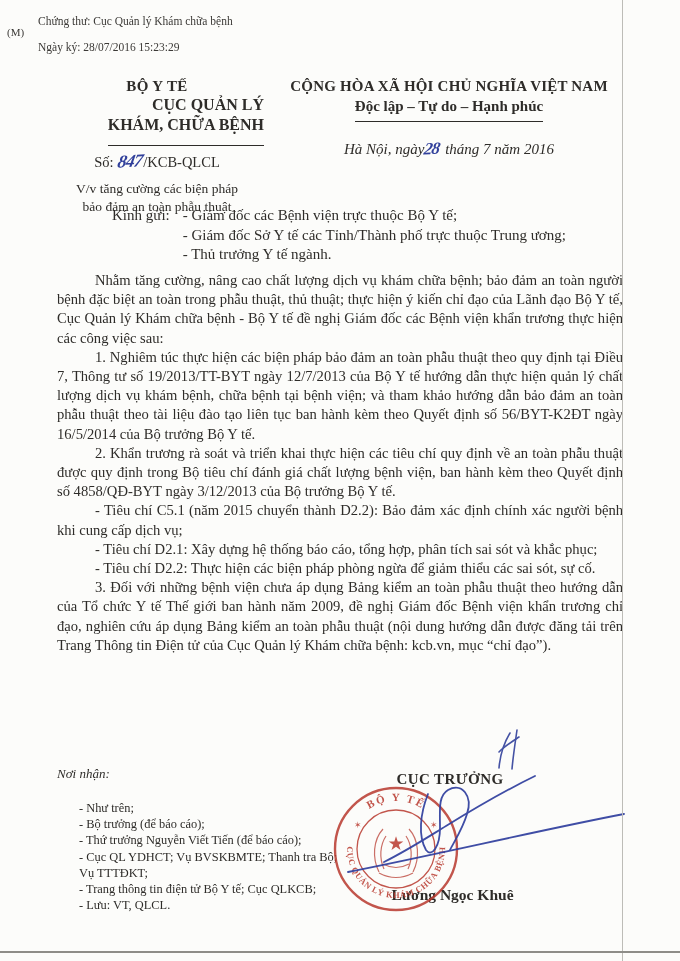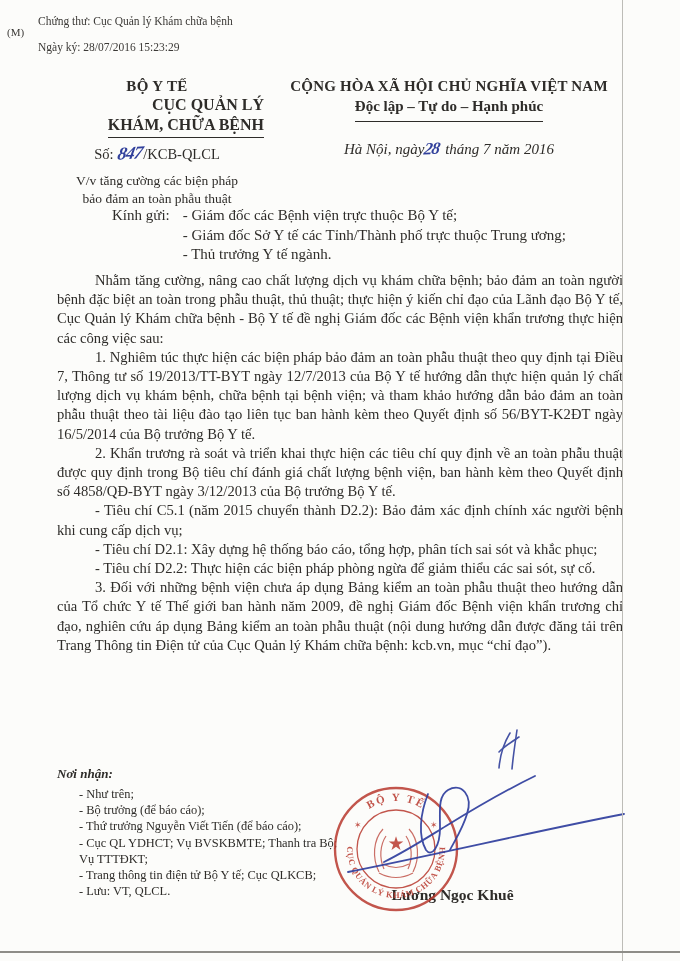--- a/index.html
+++ b/index.html
@@ -10,21 +10,21 @@
   
   .corner-mark{position:absolute;left:7px;top:26px;font-size:11px;color:#3b3936;}
   .cert{position:absolute;left:38px;top:8px;font-size:11.5px;line-height:26px;color:#3b3936;}
 
   
   .header{position:absolute;top:78px;left:50px;width:574px;display:flex;}
   .h-left{width:214px;text-align:center;}
   .h-right{flex:1;text-align:center;padding-left:10px;}
   .org-parent{font-size:15px;font-weight:bold;letter-spacing:.4px;}
   .org-name{font-size:16px;font-weight:bold;line-height:20px;text-align:right;}
-  .org-name-u{display:inline-block;border-bottom:1.5px solid #2e2c29;padding-bottom:2px;}
+  .org-name-u{display:inline-block;border-bottom:1.5px solid #2e2c29;padding-bottom:10px;}
   .doc-no{font-size:14.5px;margin-top:5px;}
   .subject{font-size:13.5px;line-height:18px;margin-top:8px;}
   .motto1{font-size:15px;font-weight:bold;letter-spacing:.2px;}
   .motto2{font-size:15px;font-weight:bold;margin-top:3px;}
   .motto2 .u{display:inline-block;border-bottom:1.5px solid #2e2c29;padding-bottom:6px;}
   .dateline{font-style:italic;font-size:15px;margin-top:17px;}
 
   
   .hand{color:#31409b;font-style:italic;font-weight:bold;display:inline-block;}
   .hand-no{font-size:18px;transform:skewX(-14deg) rotate(-4deg);letter-spacing:-1px;margin:0 1px;}
@@ -33,21 +33,21 @@
   
   .recipients{position:absolute;top:206px;left:112px;font-size:15px;line-height:19.5px;display:flex;}
   .recip-label{margin-right:13px;white-space:nowrap;}
 
   
   .body-text{position:absolute;top:271px;left:57px;width:566px;font-size:14.6px;line-height:19.2px;text-align:justify;}
   .body-text p{margin:0;text-indent:38px;}
 
   
   .noi-nhan{position:absolute;left:57px;top:766px;width:298px;}
-  .nn-label{font-size:13px;font-weight:bold;font-style:italic;margin-bottom:4px;}
+  .nn-label{font-size:13px;font-weight:normal;font-style:italic;margin-bottom:18px;}
   .nn-items div{font-size:12.4px;line-height:16.2px;margin-left:22px;}
   .sign-title{position:absolute;left:340px;top:771px;width:220px;text-align:center;font-weight:bold;font-size:15px;letter-spacing:.4px;}
   .sign-name{position:absolute;left:345px;top:886px;width:215px;text-align:center;font-weight:bold;font-size:15.5px;}
   .seal{position:absolute;left:331px;top:784px;}
   .sig-svg{position:absolute;left:330px;top:762px;}
   .paraph-svg{position:absolute;left:490px;top:726px;}
 
   
   .scan-vline{position:absolute;left:622px;top:0;width:1px;height:961px;background:#bdbcb7;}
   .scan-hline{position:absolute;left:0;top:951px;width:680px;height:2px;background:#8e8d88;}
@@ -118,20 +118,21 @@
     <div class="nn-items">
       <div>- Như trên;</div>
       <div>- Bộ trưởng (để báo cáo);</div>
       <div>- Thứ trưởng Nguyễn Viết Tiến (để báo cáo);</div>
       <div>- Cục QL YDHCT; Vụ BVSKBMTE; Thanh tra Bộ; Vụ TTTĐKT;</div>
       <div>- Trang thông tin điện tử Bộ Y tế; Cục QLKCB;</div>
       <div>- Lưu: VT, QLCL.</div>
     </div>
   </div>
 
+  <div class="sign-title">CỤC TRƯỞNG</div>
   <div class="sign-name">Lương Ngọc Khuê</div>
 
   <svg class="seal" width="130" height="130" viewBox="0 0 130 130">
     <g opacity="0.85">
       <circle cx="65" cy="65" r="61" fill="none" stroke="#b8392e" stroke-width="2.4"></circle>
       <circle cx="65" cy="65" r="39" fill="none" stroke="#b8392e" stroke-width="1.3"></circle>
       <path id="sealTopArc" d="M 17 65 A 48 48 0 0 1 113 65" fill="none"></path>
       <path id="sealBottomArc" d="M 16 65 A 49 49 0 0 0 114 65" fill="none"></path>
       <text font-family="Liberation Serif, serif" font-size="11" font-weight="bold" fill="#b8392e" letter-spacing="2">
         <textPath href="#sealTopArc" startOffset="50%" text-anchor="middle">BỘ Y TẾ</textPath>

